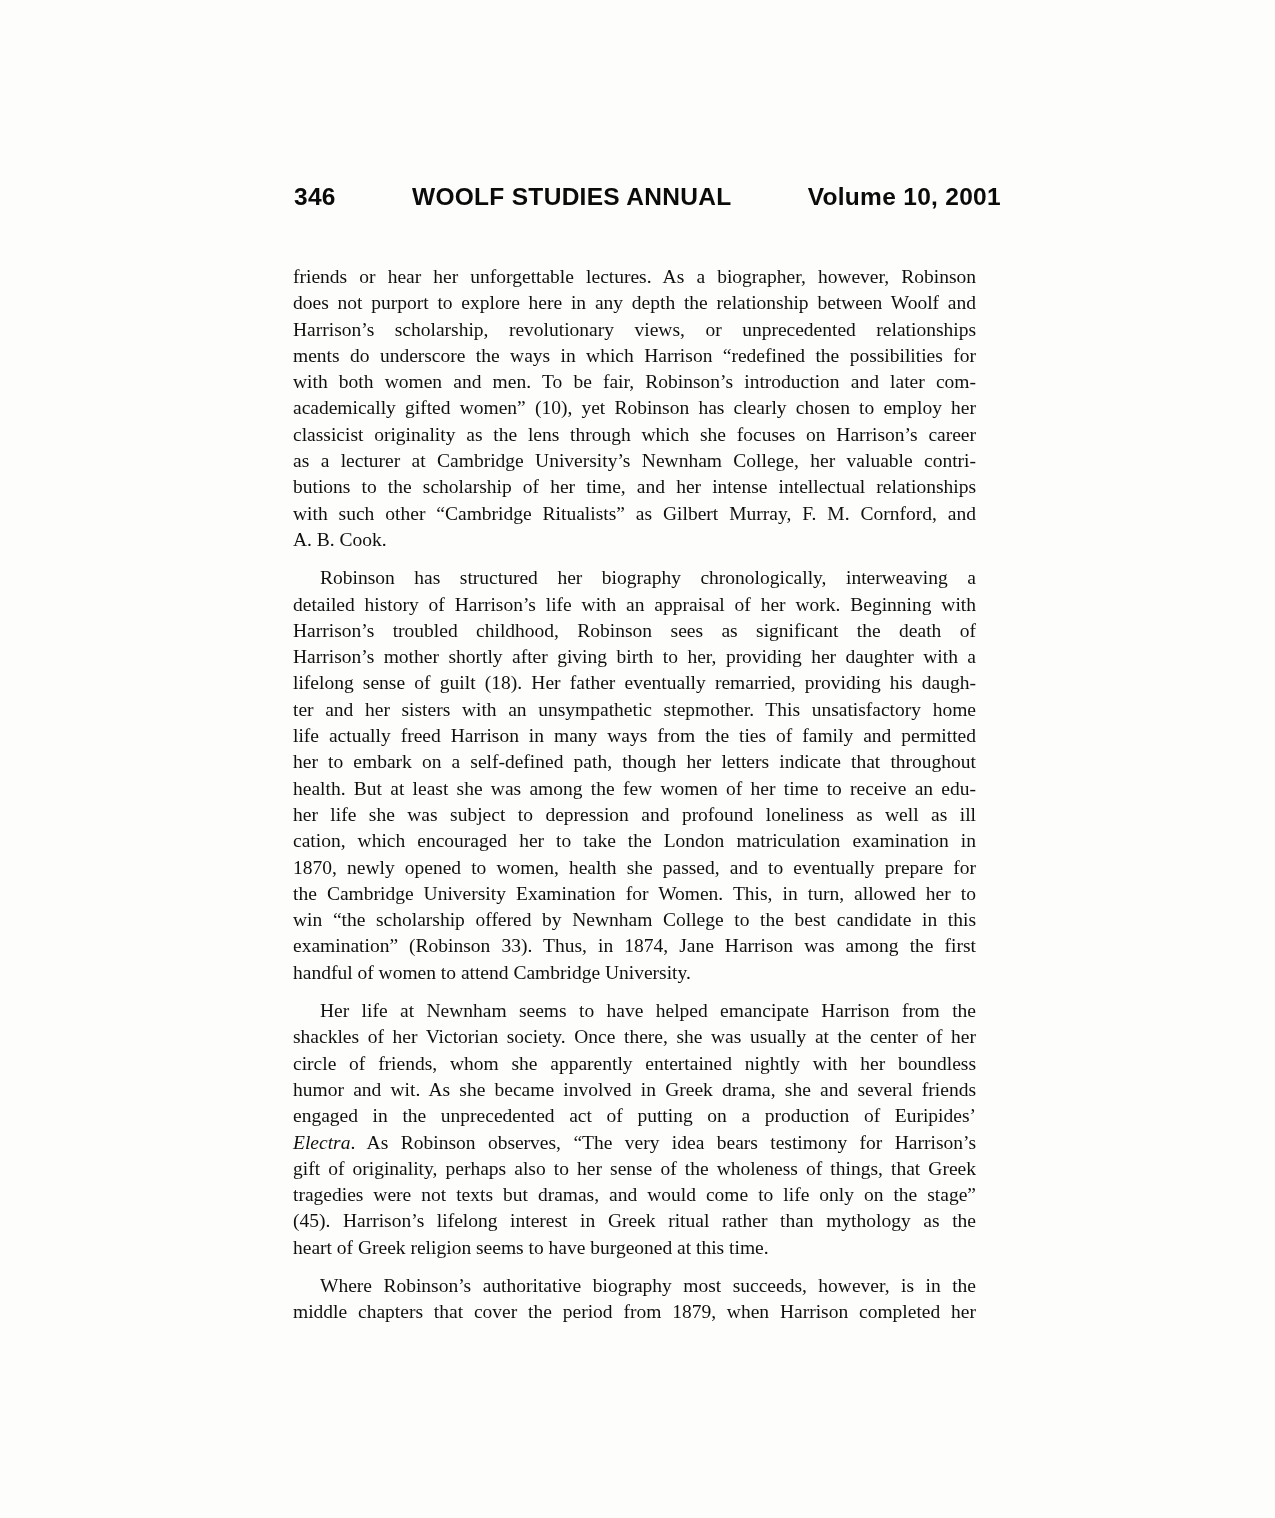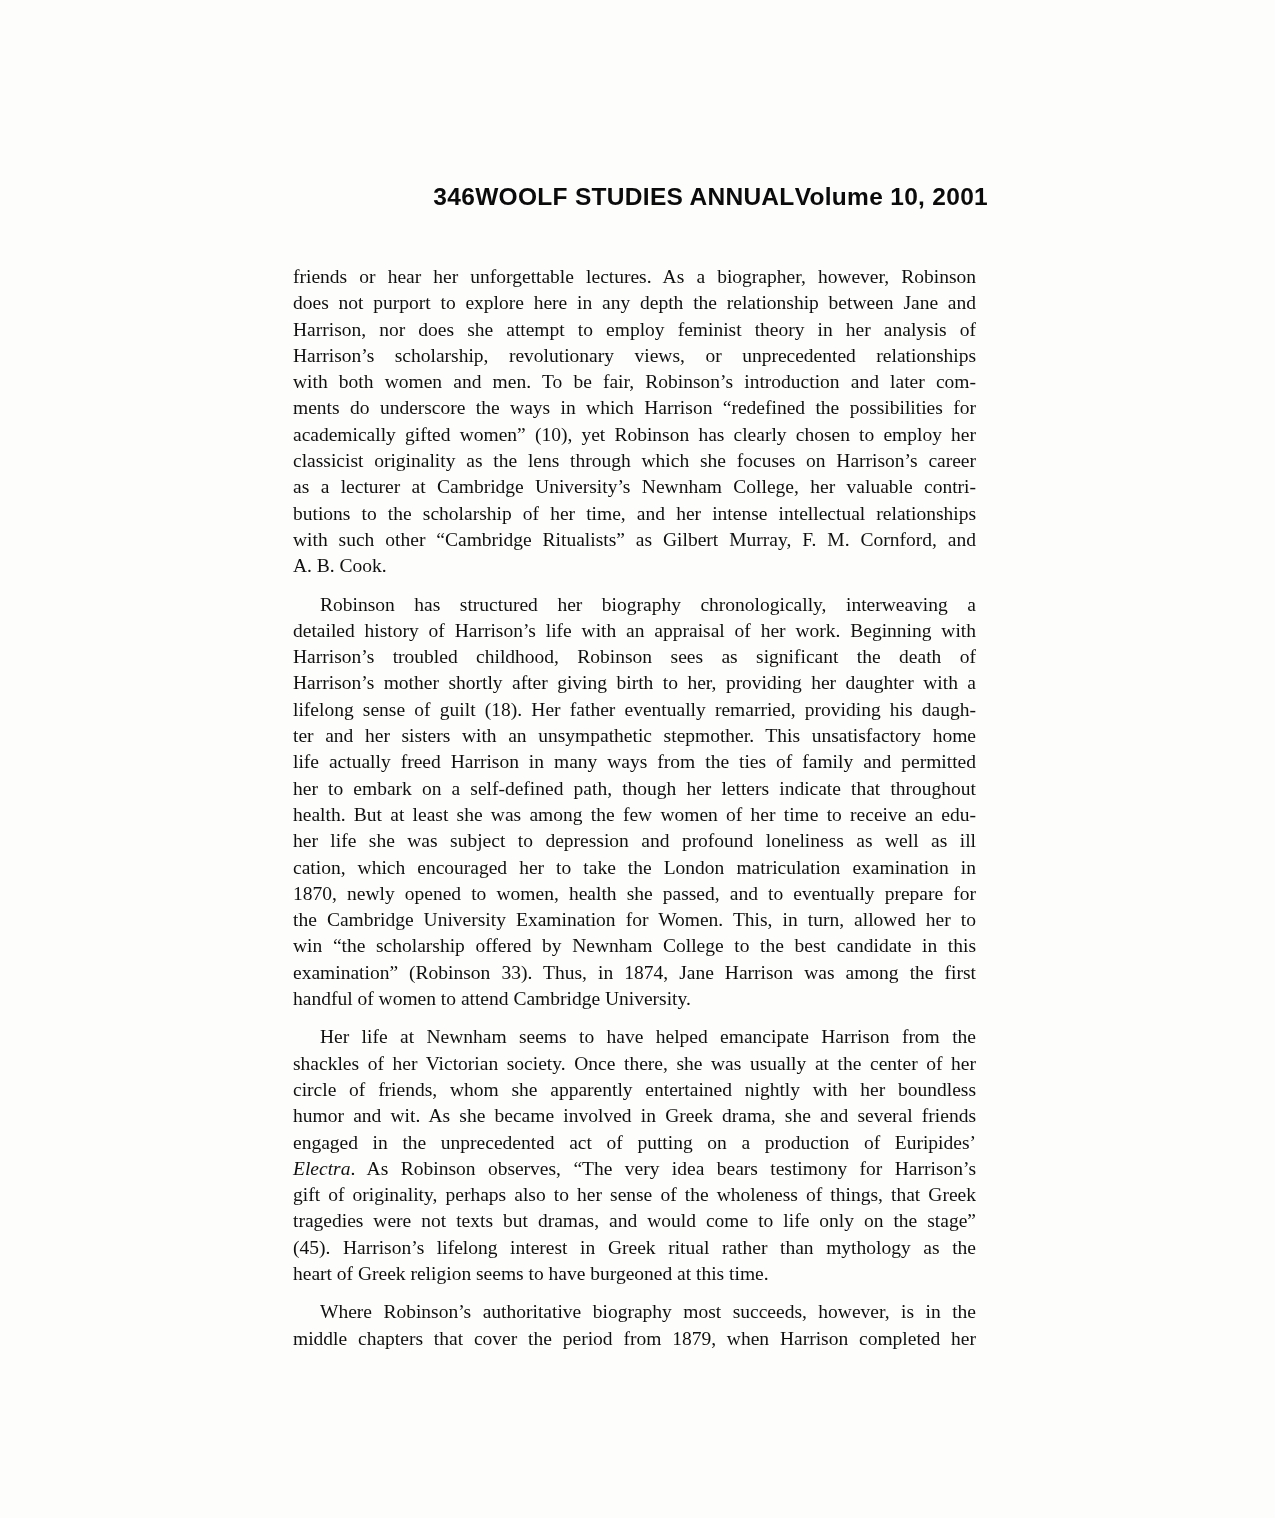--- a/index.html
+++ b/index.html
@@ -9,25 +9,25 @@
   }
   .page {
     position: relative;
     width: 1275px;
     height: 1518px;
     background: #fdfdfb;
     overflow: hidden;
   }
   .running-header {
     position: absolute;
-    left: 281px;
+    left: 294px;
     top: 183px;
     width: 707px;
     display: flex;
-    justify-content: flex-end;
+    justify-content: space-between;
     align-items: baseline;
     font-family: "Liberation Sans", "DejaVu Sans", sans-serif;
     font-weight: bold;
     font-size: 24.5px;
     letter-spacing: 0.3px;
     color: #0b0b0b;
     white-space: nowrap;
   }
   .body-text {
     position: absolute;
@@ -56,25 +56,24 @@
 
 <div class="page">
   <div class="running-header">
     <span>346</span>
     <span>WOOLF STUDIES ANNUAL</span>
     <span>Volume 10, 2001</span>
   </div>
   <div class="body-text">
       <div class="para">
         <div class="line"><span>friends or hear her unforgettable lectures. As a biographer, however, Robinson</span></div>
-        <div class="line"><span>does not purport to explore here in any depth the relationship between Jane and</span></div>
-        <div class="line"><span>Harrison, nor does she attempt to employ feminist theory in her analysis of</span></div>
+        <div class="line"><span>does not purport to explore here in any depth the relationship between Woolf and</span></div>
         <div class="line"><span>Harrison’s scholarship, revolutionary views, or unprecedented relationships</span></div>
+        <div class="line"><span>ments do underscore the ways in which Harrison “redefined the possibilities for</span></div>
         <div class="line"><span>with both women and men. To be fair, Robinson’s introduction and later com-</span></div>
-        <div class="line"><span>ments do underscore the ways in which Harrison “redefined the possibilities for</span></div>
         <div class="line"><span>academically gifted women” (10), yet Robinson has clearly chosen to employ her</span></div>
         <div class="line"><span>classicist originality as the lens through which she focuses on Harrison’s career</span></div>
         <div class="line"><span>as a lecturer at Cambridge University’s Newnham College, her valuable contri-</span></div>
         <div class="line"><span>butions to the scholarship of her time, and her intense intellectual relationships</span></div>
         <div class="line"><span>with such other “Cambridge Ritualists” as Gilbert Murray, F. M. Cornford, and</span></div>
         <div class="line lastline"><span>A. B. Cook.</span></div>
       </div>
       <div class="para indent">
         <div class="line"><span>Robinson has structured her biography chronologically, interweaving a</span></div>
         <div class="line"><span>detailed history of Harrison’s life with an appraisal of her work. Beginning with</span></div>

